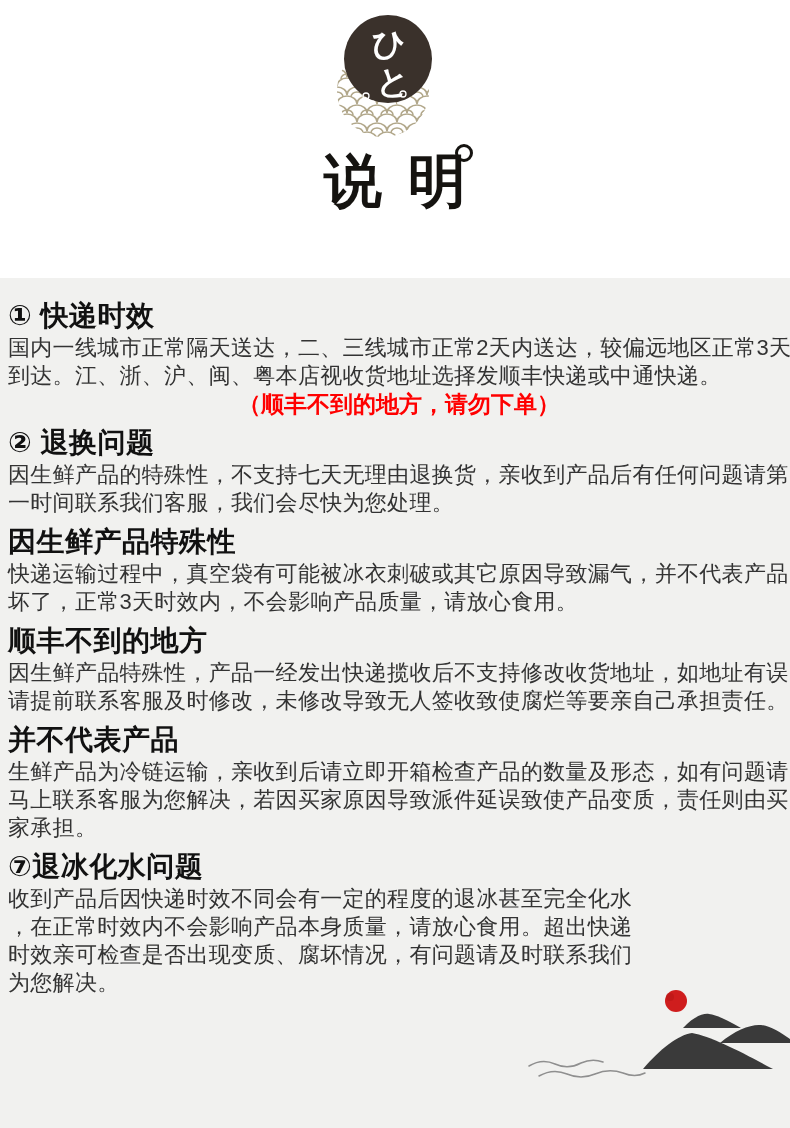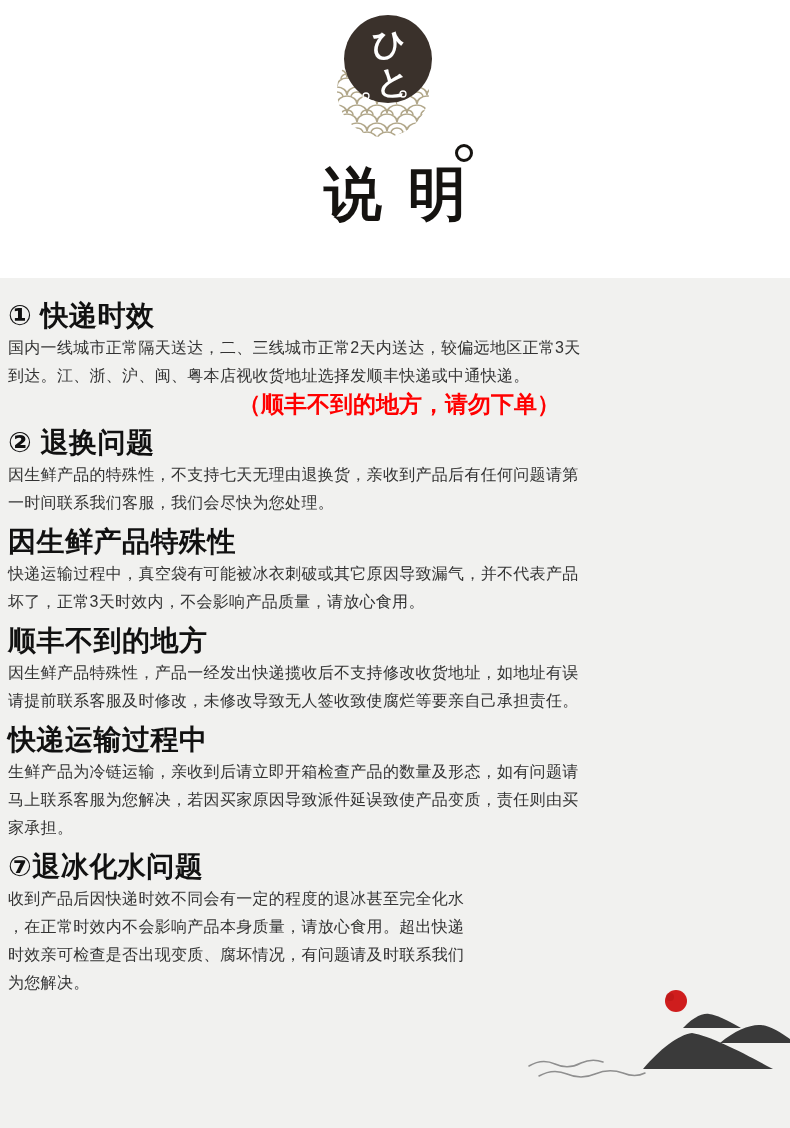--- a/index.html
+++ b/index.html
@@ -9,42 +9,42 @@
     font-family:"Liberation Sans","DejaVu Sans",sans-serif;
     overflow:hidden;
   }
   .page{position:relative;width:790px;height:1128px;}
 
   
   .top{position:relative;height:278px;background:#ffffff;}
   .logo{position:absolute;left:337px;top:13px;width:96px;height:127px;}
   .title-wrap{position:absolute;left:0;right:0;top:148px;height:80px;text-align:center;}
   .page-title{
-    margin:13px;display:inline-block;
+    margin:0;display:inline-block;
     font-family:"DejaVu Serif","Liberation Serif",serif;
     font-size:58px;line-height:66px;font-weight:700;color:#151310;
     letter-spacing:26px;padding-left:26px;
   }
   .title-ring{
     position:absolute;left:455px;top:-4px;
     width:12px;height:12px;border:3px solid #151310;border-radius:50%;
   }
 
   
   .content{
     position:relative;height:850px;background:#f1f1ef;
     padding:22px 0 0 8px;box-sizing:border-box;
   }
   section{margin:0 0 9px 0;}
   .sec-heading{
     margin:0;font-size:28px;line-height:32px;font-weight:700;color:#111111;
     letter-spacing:0.5px;
   }
   .sec-body{
-    margin:2px 0 0 0;font-size:16px;line-height:28px;font-weight:500;
+    margin:2px 0 0 0;font-size:22px;line-height:28px;font-weight:500;
     color:#333333;white-space:pre;letter-spacing:0.3px;
   }
   .sec-note{
     margin:1px 0 0 0;font-size:23px;line-height:27px;font-weight:700;
     color:#ff0000;white-space:pre;text-align:center;
   }
 
   
   .deco{position:absolute;left:515px;top:708px;width:275px;height:108px;}
 </style>
@@ -128,21 +128,21 @@
     </section>
 
 
     <section>
       <h2 class="sec-heading">顺丰不到的地方</h2>
       <p class="sec-body">因生鲜产品特殊性，产品一经发出快递揽收后不支持修改收货地址，如地址有误
 请提前联系客服及时修改，未修改导致无人签收致使腐烂等要亲自己承担责任。</p>
     </section>
 
     <section>
-      <h2 class="sec-heading">快递运输过程中</h2>
+      <h2 class="sec-heading">并不代表产品</h2>
       <p class="sec-body">生鲜产品为冷链运输，亲收到后请立即开箱检查产品的数量及形态，如有问题请
 马上联系客服为您解决，若因买家原因导致派件延误致使产品变质，责任则由买
 家承担。</p>
     </section>
 
     <section>
       <h2 class="sec-heading">⑦退冰化水问题</h2>
       <p class="sec-body">收到产品后因快递时效不同会有一定的程度的退冰甚至完全化水
 ，在正常时效内不会影响产品本身质量，请放心食用。超出快递
 时效亲可检查是否出现变质、腐坏情况，有问题请及时联系我们

